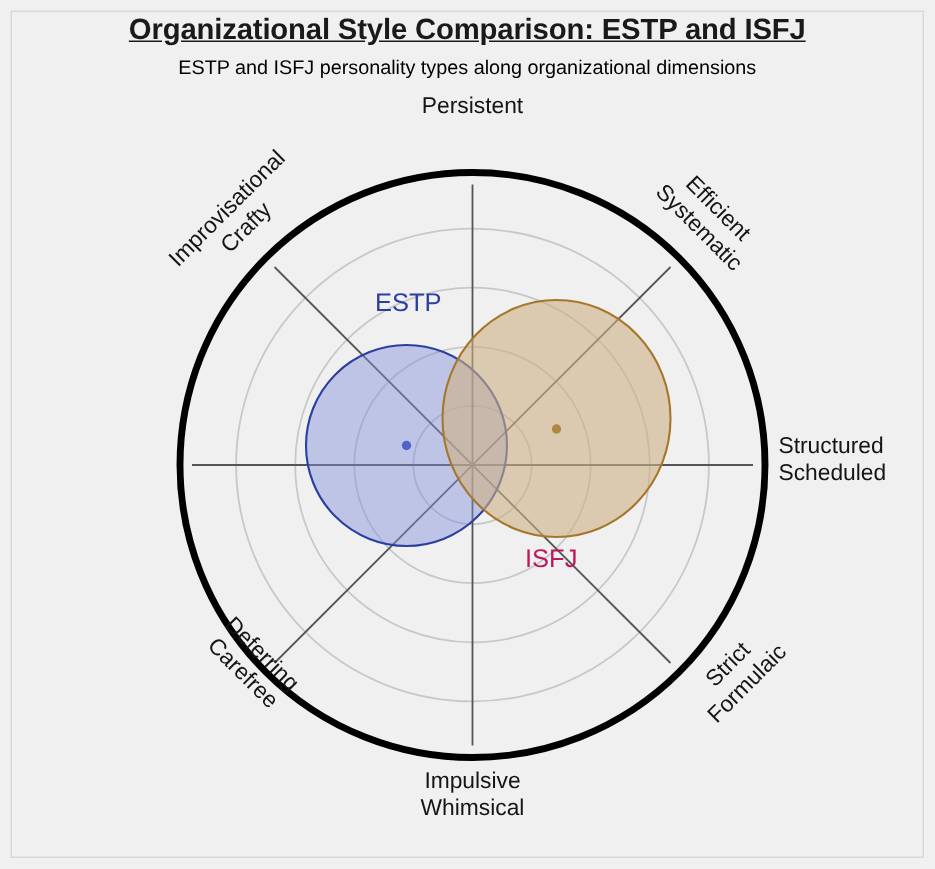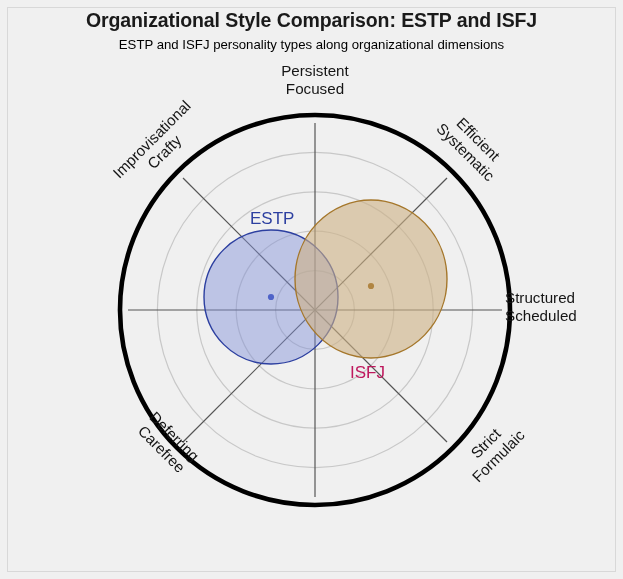--- a/index.html
+++ b/index.html
@@ -26,20 +26,21 @@
   }
   #title {
     position: absolute;
     left: 0; top: 9px;
     width: 623px;
     text-align: center;
     font-size: 19.5px;
     font-weight: bold;
     color: #1a1a1a;
     letter-spacing: -0.1px;
+    text-decoration: underline;
   }
   #subtitle {
     position: absolute;
     left: 0; top: 37px;
     width: 623px;
     text-align: center;
     font-size: 13.2px;
     color: #000000;
   }
   #plot {
@@ -92,48 +93,51 @@
     <g>
       <ellipse cx="271" cy="297" rx="67" ry="67" fill="#7e8fd8" fill-opacity="0.45" stroke="#2c3fa0" stroke-width="1.4"></ellipse>
       <ellipse cx="371" cy="279" rx="76" ry="79" fill="#cdb183" fill-opacity="0.6" stroke="#a5772b" stroke-width="1.4"></ellipse>
       <circle cx="271" cy="297" r="3.1" fill="#4f63c8"></circle>
       <circle cx="371" cy="286" r="3.1" fill="#b08542"></circle>
     </g>
 
     <circle cx="315" cy="310" r="195" fill="none" stroke="#000000" stroke-width="4.6"></circle>
   </svg>
 
-  <div class="serieslabel" style="left:250px; top:209px; color:#2c3fa0;">ESTP</div>
+  <div class="serieslabel" style="left:250px; top:192px; color:#2c3fa0;">ESTP</div>
   <div class="serieslabel" style="left:350px; top:363px; color:#be185d;">ISFJ</div>
 
   <div class="axlabel c" style="left:235px; top:62px; width:160px;">
     <div>Persistent</div>
-    <div>Focused</div>
   </div>
 
   <div class="axlabel c" style="left:88px; top:128px; width:140px; transform:rotate(-45deg); transform-origin:center center;">
     <div>Improvisational</div>
     <div>Crafty</div>
   </div>
 
   <div class="axlabel c" style="left:404px; top:128px; width:136px; transform:rotate(45deg); transform-origin:center center;">
     <div>Efficient</div>
     <div>Systematic</div>
   </div>
 
 
-  <div class="axlabel l" style="left:505px; top:289px; width:104px;">
+  <div class="axlabel l" style="left:519px; top:289px; width:104px;">
     <div>Structured</div>
     <div>Scheduled</div>
   </div>
 
   <div class="axlabel c" style="left:106px; top:425px; width:124px; transform:rotate(45deg); transform-origin:center center;">
     <div>Deferring</div>
     <div>Carefree</div>
   </div>
 
   <div class="axlabel c" style="left:434px; top:432px; width:116px; transform:rotate(-45deg); transform-origin:center center;">
     <div>Strict</div>
     <div>Formulaic</div>
   </div>
 
+  <div class="axlabel c" style="left:235px; top:512px; width:160px;">
+    <div>Impulsive</div>
+    <div>Whimsical</div>
+  </div>
 
 </div>
 
 </body></html>

